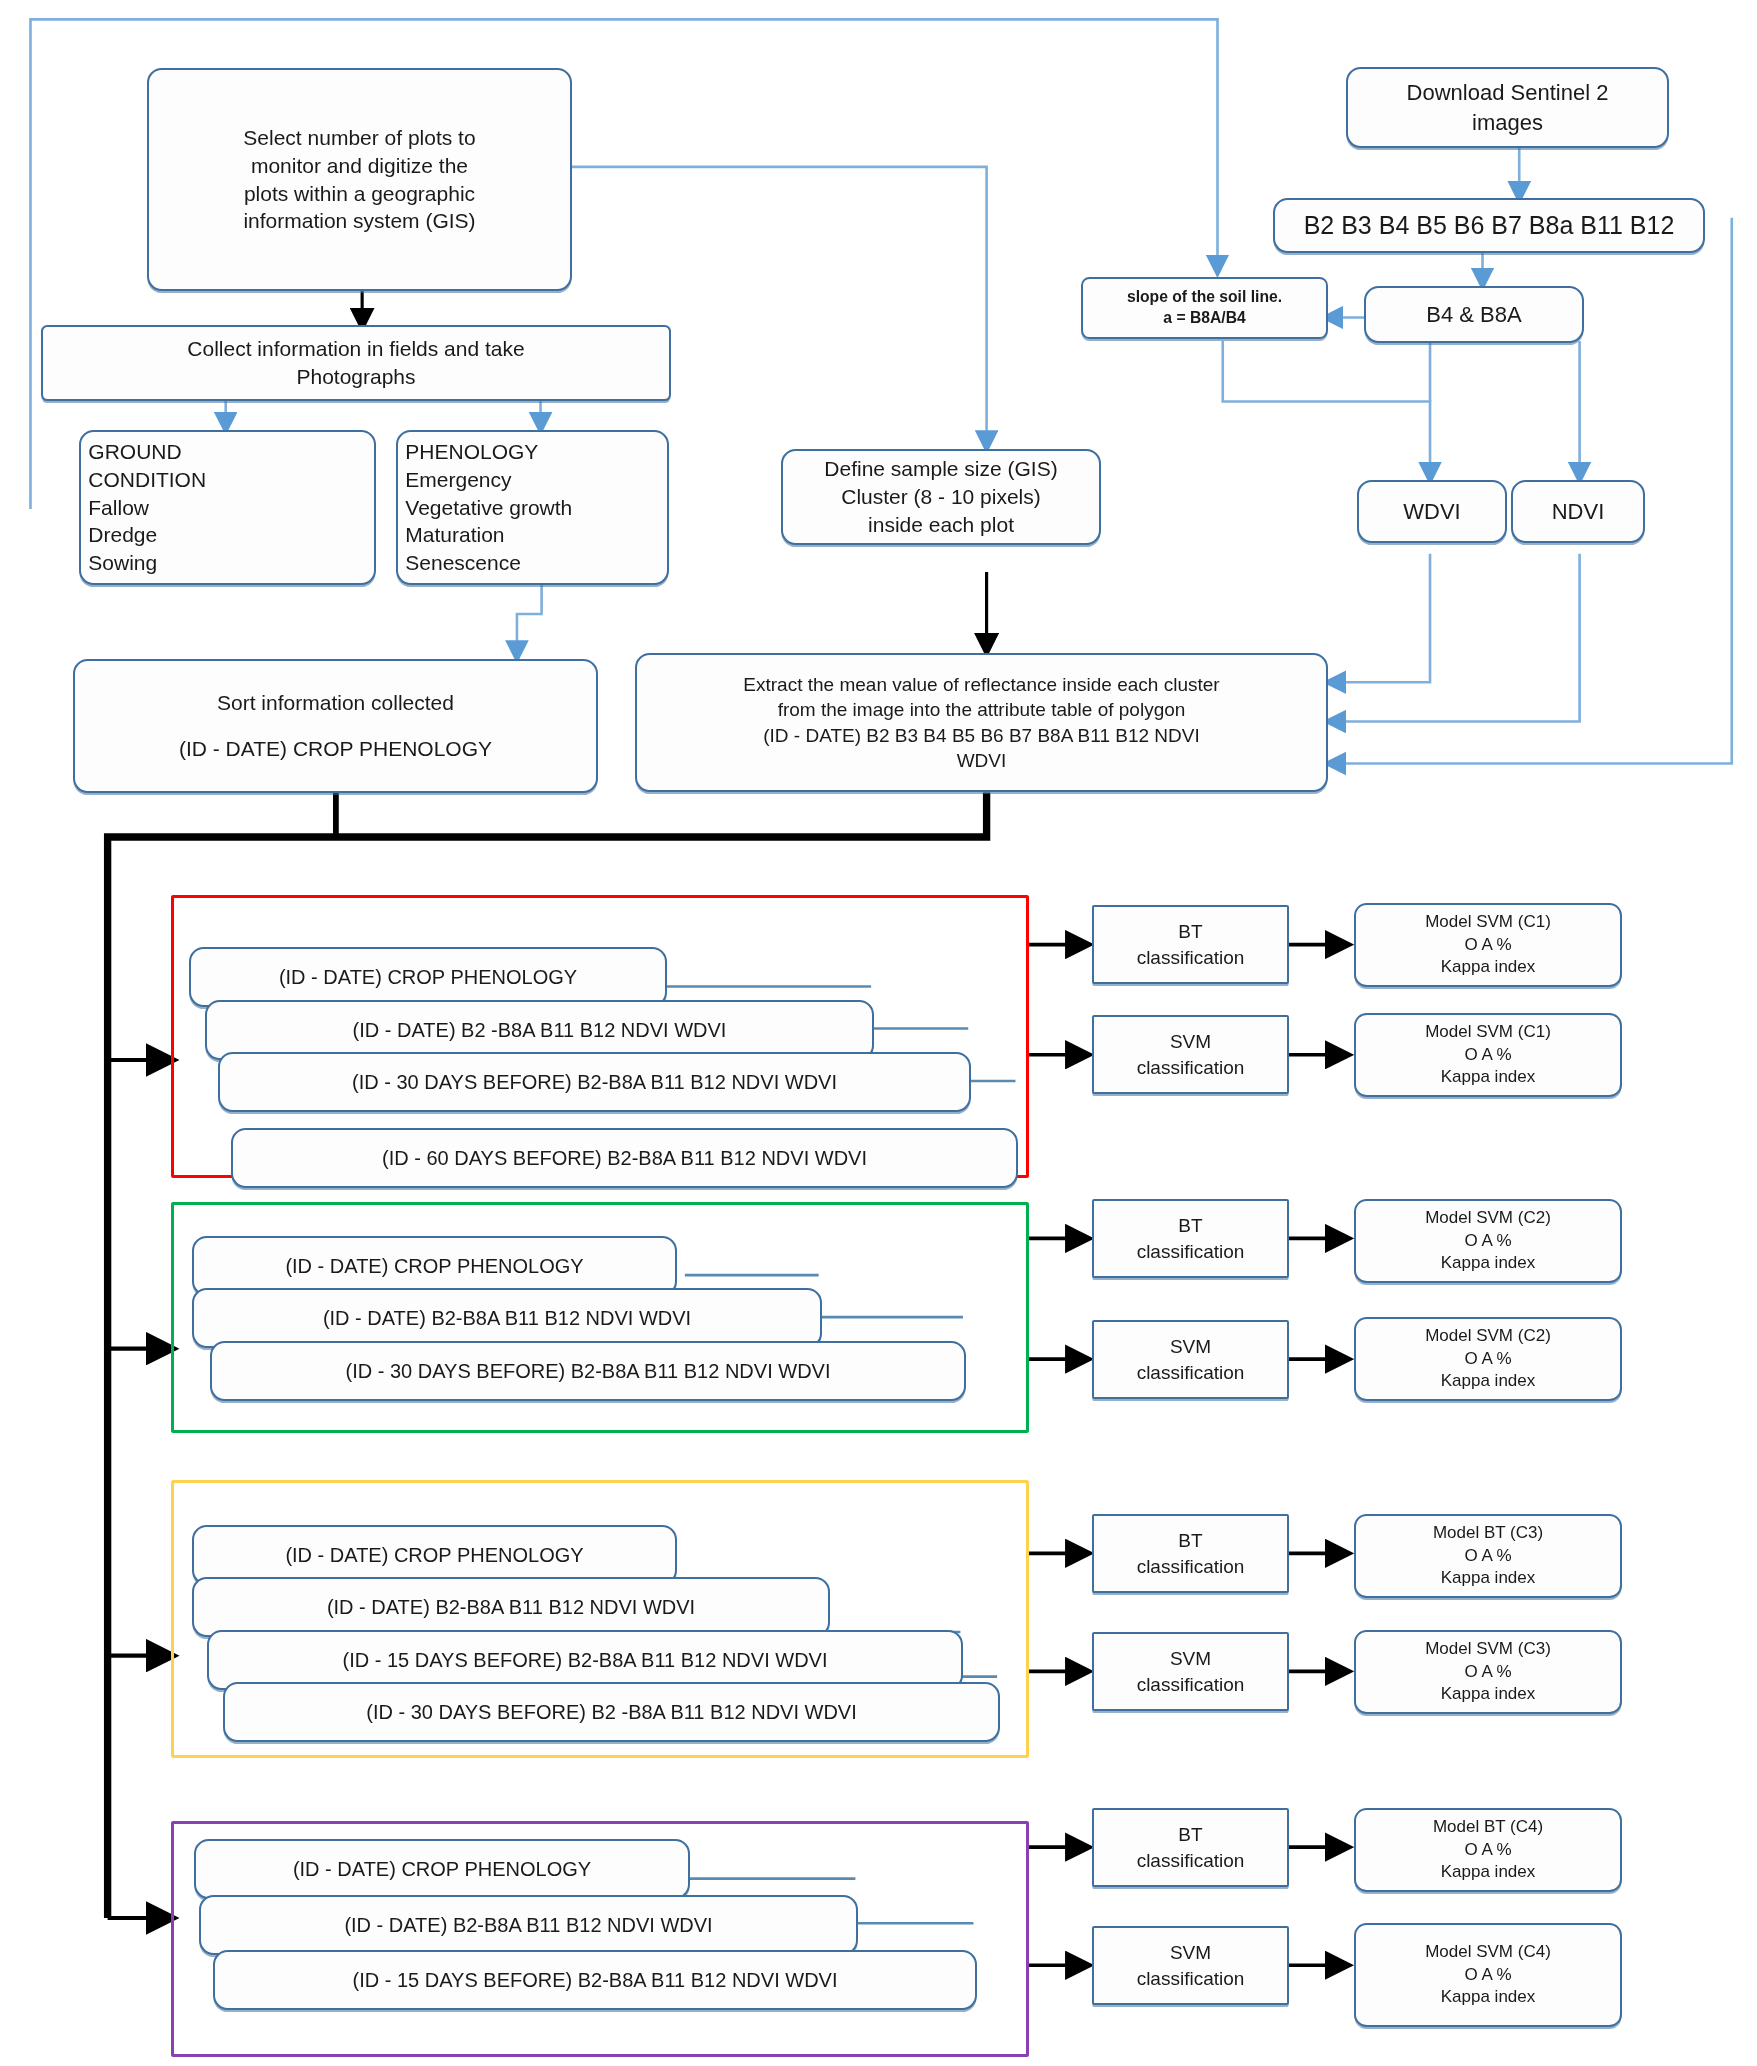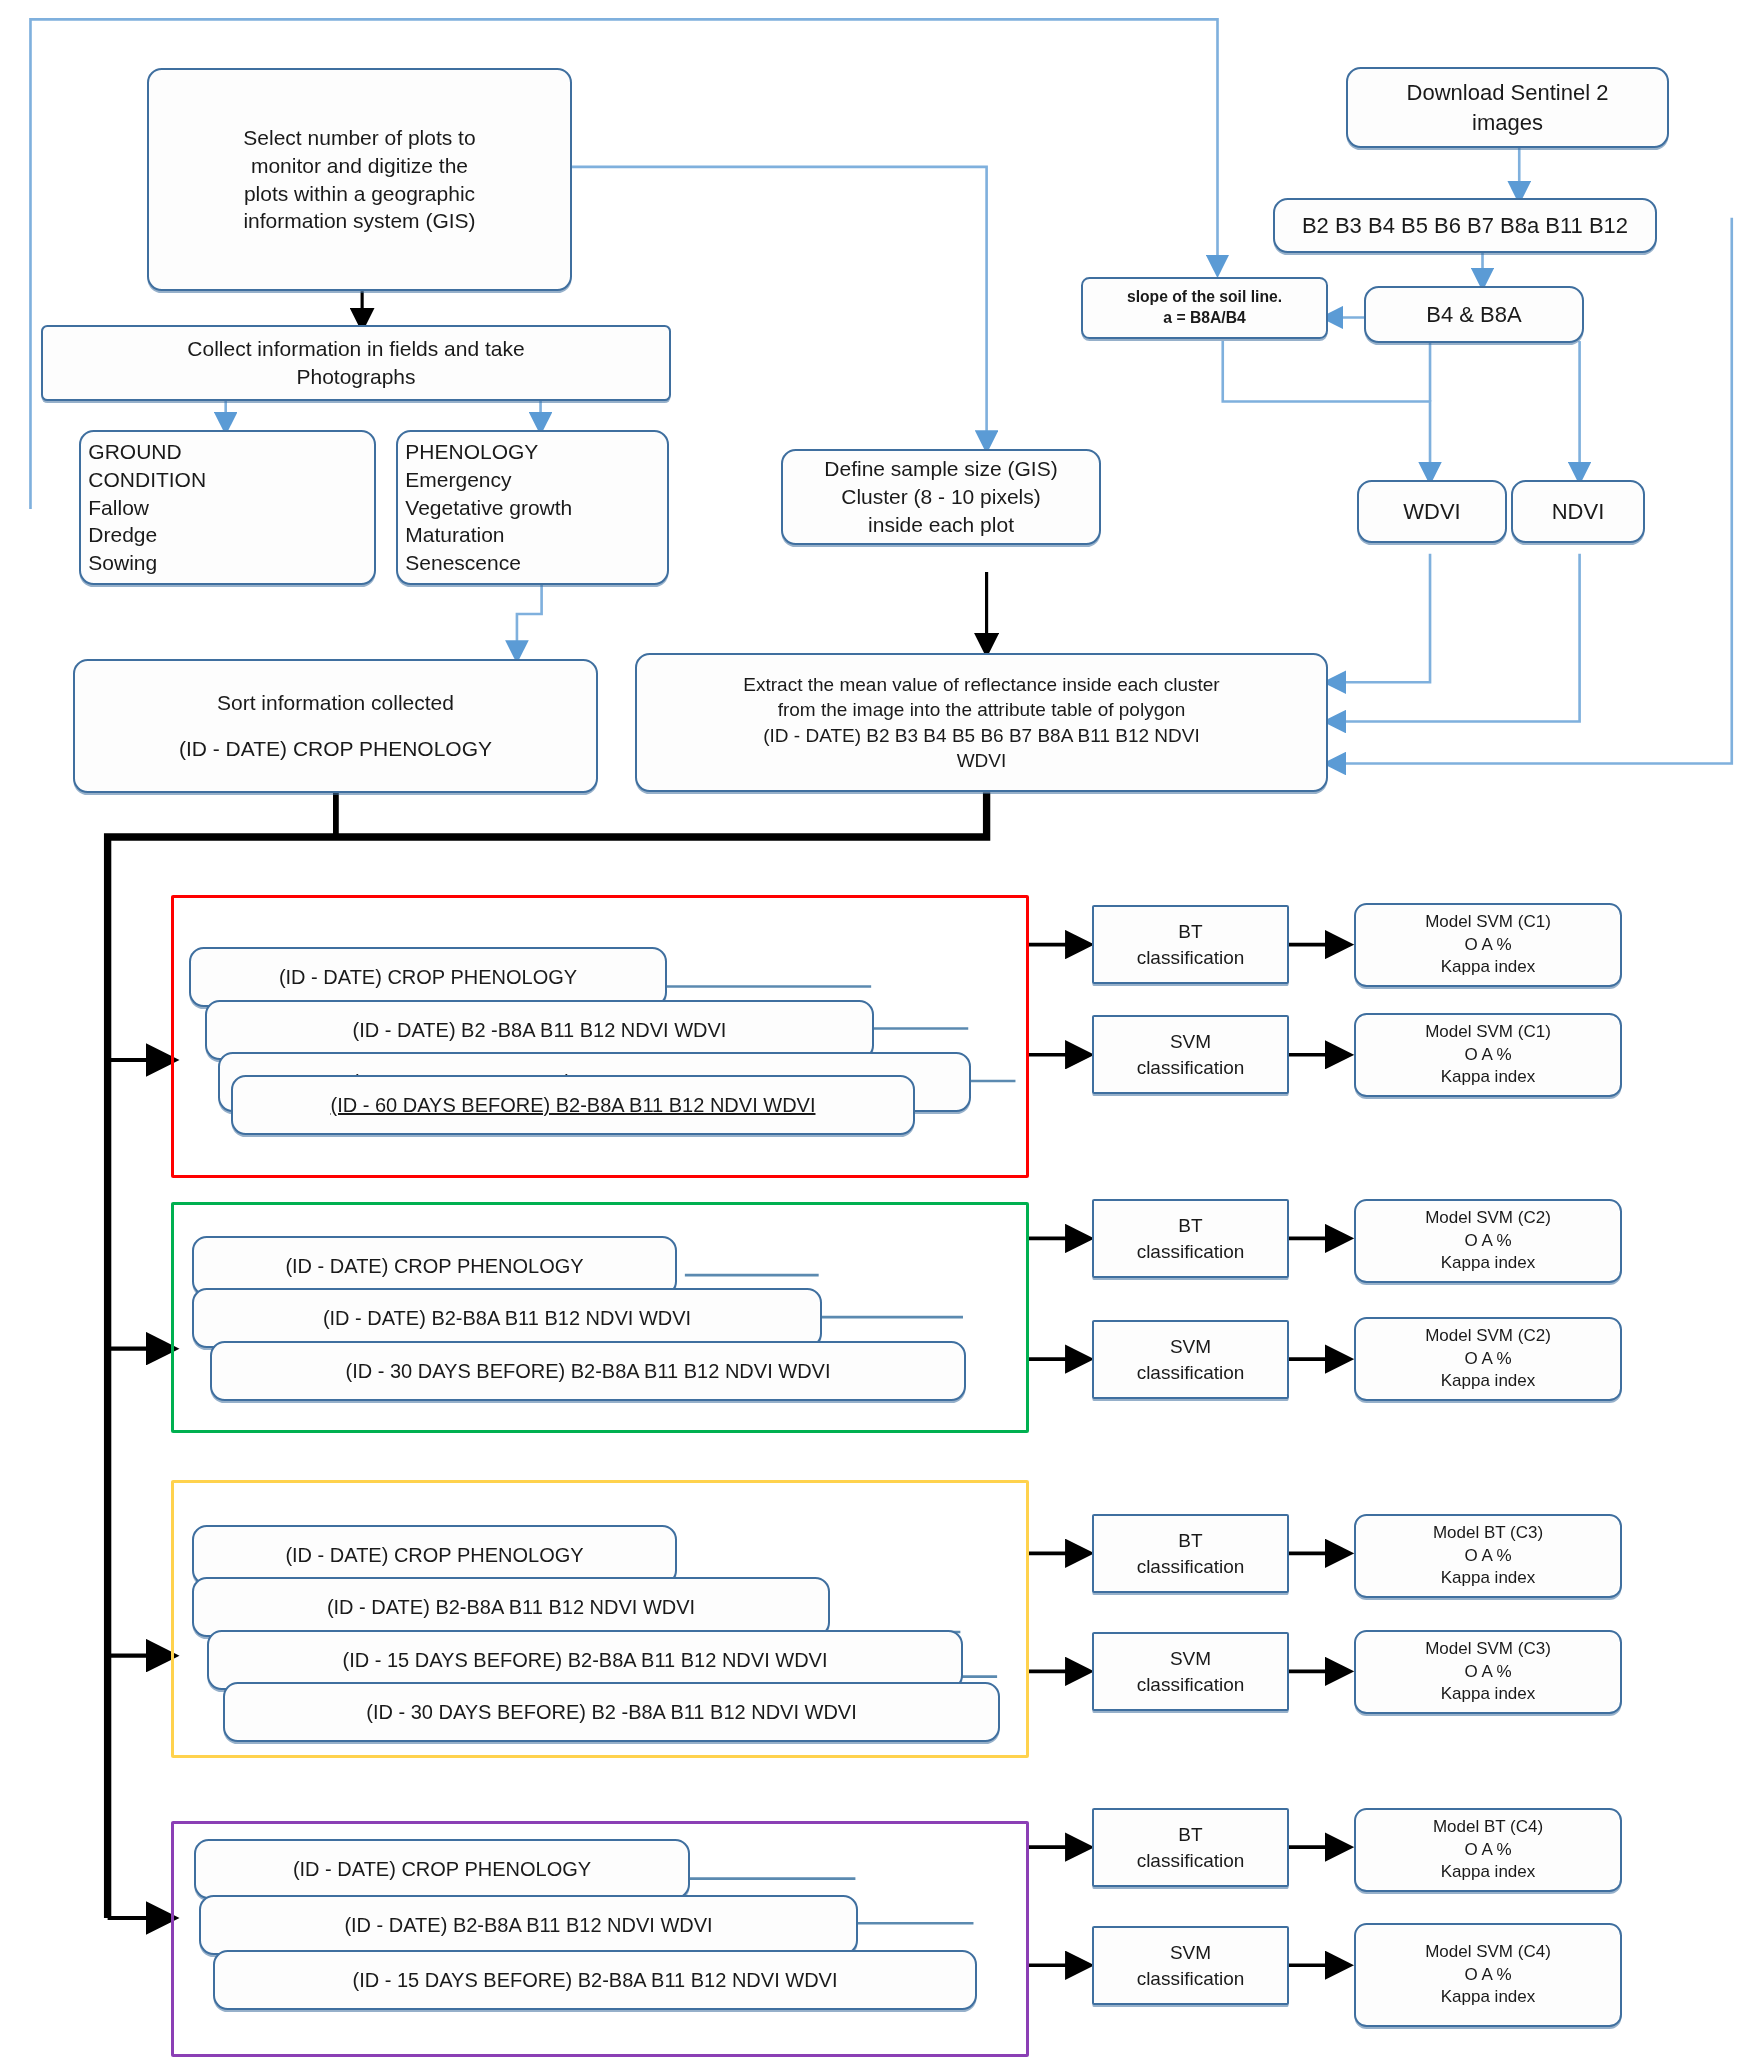--- a/index.html
+++ b/index.html
@@ -201,21 +201,21 @@
     </span>
   </div>
 
   <div class="node f42" style="left:1346px;top:67px;width:323px;height:81px;font-size:22px;">
     <span class="inner">
       <span class="ln">Download Sentinel 2</span>
       <span class="ln">images</span>
     </span>
   </div>
 
-  <div class="node f42" style="left:1273px;top:198px;width:384px;height:55px;font-size:22px;">
+  <div class="node f42" style="left:1273px;top:198px;width:432px;height:55px;font-size:25px;">
     <span class="inner">
       <span class="ln">B2 B3 B4 B5 B6 B7 B8a B11 B12</span>
     </span>
   </div>
 
   <div class="node f30" style="left:1081px;top:277px;width:247px;height:62px;border-radius:8.4px;font-weight:bold;">
     <span class="inner">
       <span class="ln">slope of the soil line.</span>
       <span class="ln">a = B8A/B4</span>
     </span>
@@ -266,21 +266,21 @@
   <div class="node f38" style="left:205px;top:1000px;width:669px;height:60px;">
     <span class="inner">
         <span class="ln">(ID - DATE)   B2 -B8A  B11 B12 NDVI WDVI</span>
       </span>
   </div>
   <div class="node f38" style="left:218px;top:1052px;width:753px;height:60px;">
     <span class="inner">
         <span class="ln">(ID - 30 DAYS BEFORE)   B2-B8A  B11 B12 NDVI WDVI</span>
       </span>
   </div>
-  <div class="node f38" style="left:231px;top:1075px;width:684px;height:60px;text-decoration:underline;">
+  <div class="node f38" style="left:231px;top:1128px;width:787px;height:60px;">
     <span class="inner">
         <span class="ln">(ID - 60 DAYS BEFORE)    B2-B8A  B11 B12 NDVI WDVI</span>
       </span>
   </div>
 
   <div class="node sq f36" style="left:1092px;top:905px;width:197px;height:79px;">
     <span class="inner">
       <span class="ln">BT</span>
       <span class="ln">classification</span>
     </span>

